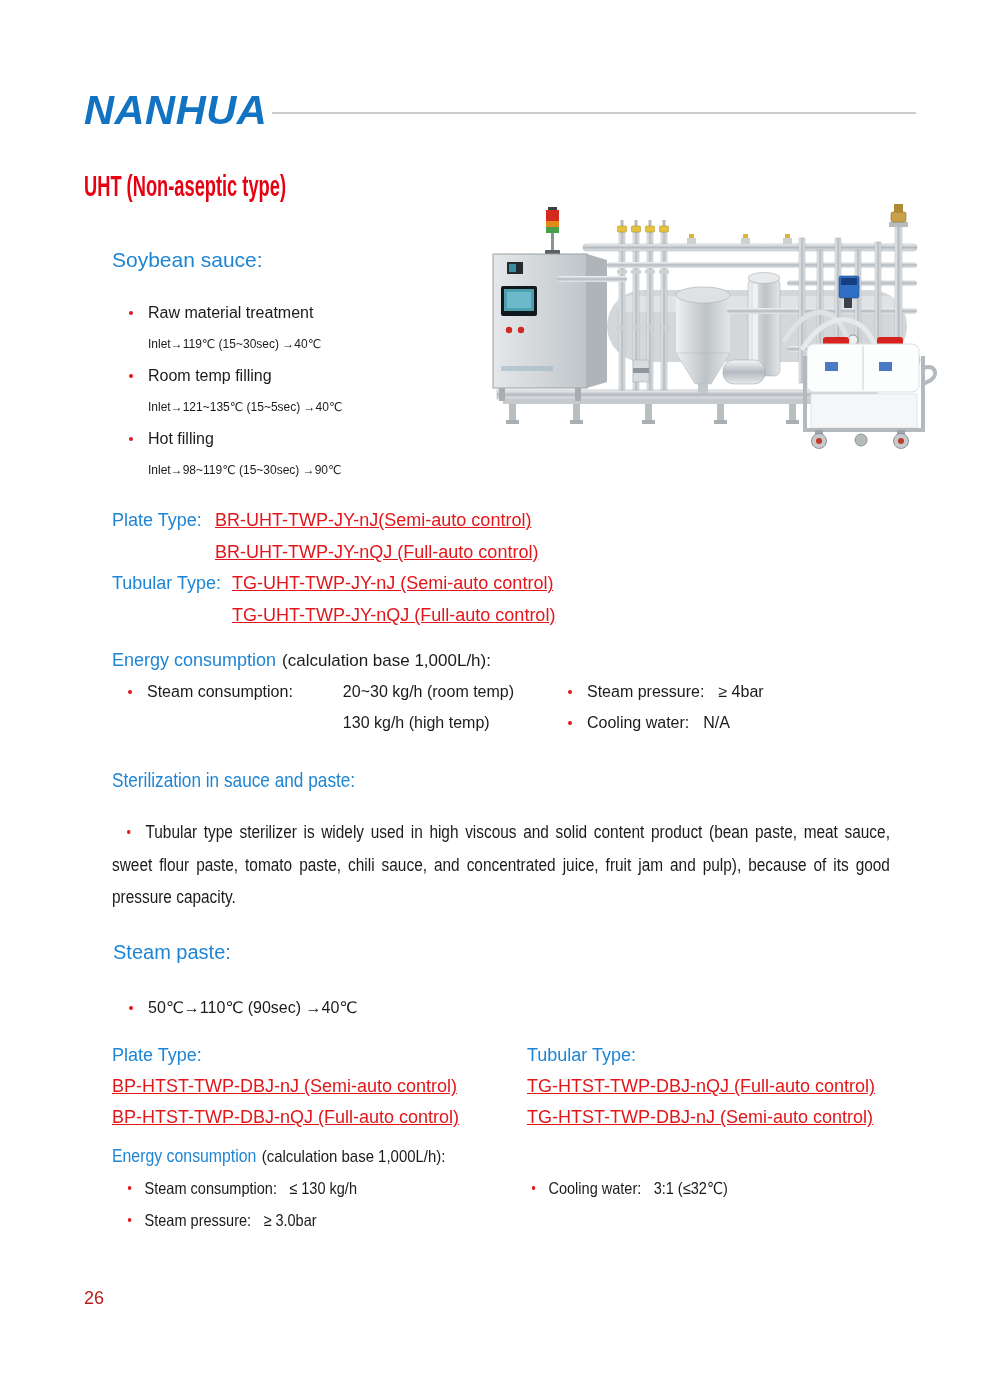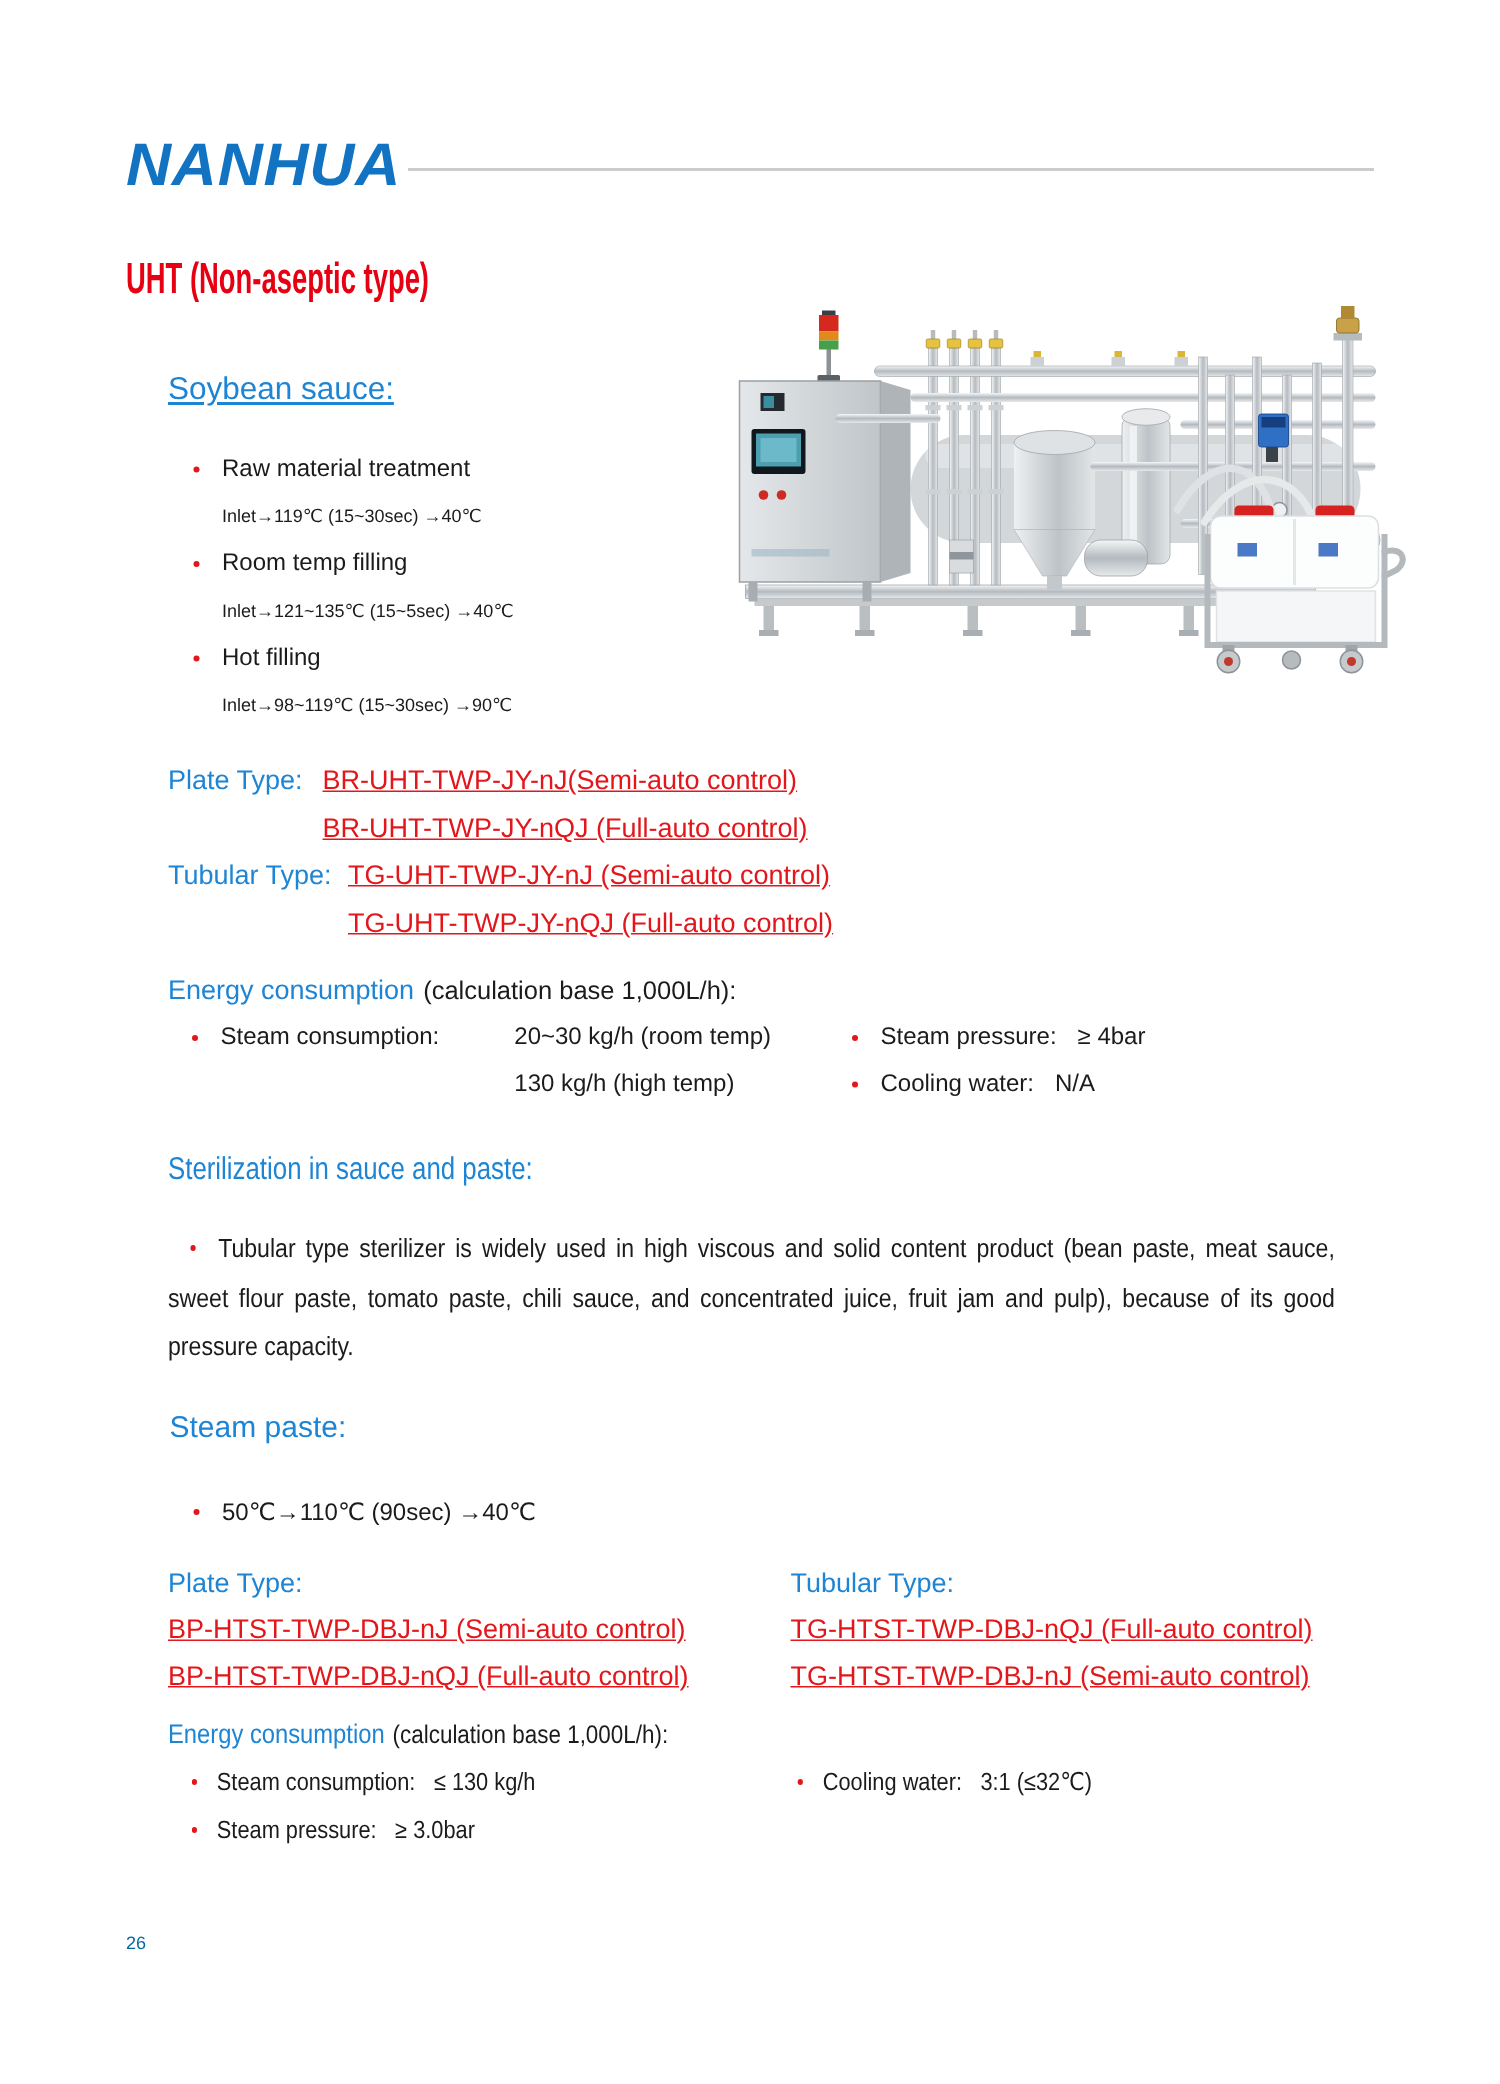--- a/index.html
+++ b/index.html
@@ -8,21 +8,21 @@
     font-family:"Liberation Sans","DejaVu Sans",sans-serif;color:#1b1b1b;
     --blue:#1e85d4;--red:#e2161b;--logo:#1173c2;
   }
   .abs{position:absolute;}
   
   .logo{left:84px;top:88px;font-size:40px;font-weight:800;font-style:italic;color:var(--logo);letter-spacing:.5px;transform:scaleX(1.04);transform-origin:0 0;}
   .rule{left:272px;top:112px;width:644px;height:2px;background:#cacccd;}
   .doc-title{left:84px;top:170px;font-size:29px;font-weight:800;color:#e60012;white-space:nowrap;transform:scaleX(.63);transform-origin:0 0;letter-spacing:0;}
   
   .h-blue{color:var(--blue);font-weight:400;white-space:nowrap;}
-  .soy-h{left:112px;top:248px;font-size:21px;text-decoration:underline;}
+  .soy-h{left:112px;top:248px;font-size:21px;}
   .bean-h{left:113px;top:941px;font-size:20px;}
   .ster-h{left:112px;top:768px;font-size:21px;transform:scaleX(.82);transform-origin:0 0;}
   
   .dot{width:4px;height:4px;border-radius:50%;background:var(--red);flex:0 0 auto;}
   .soylist{left:112px;top:297px;width:420px;}
   .brow{display:flex;align-items:center;height:31.5px;font-size:16px;}
   .brow .dot{margin:0 15px 0 17px;}
   .drow{display:flex;align-items:center;height:31.5px;padding-left:36px;font-size:12px;}
   
   .photo{left:487px;top:198px;width:452px;height:252px;}
@@ -53,21 +53,21 @@
   
   .bean-proc{left:112px;top:992px;}
   .bean-cols{left:112px;top:1040px;width:778px;}
   .bcol{position:absolute;top:0;}
   .bcol .mrow{height:31px;}
   .bcol-l{left:0;}.bcol-r{left:415px;}
   
   .energy2{left:112px;top:1140px;width:778px;}
   .energy2 .brow{height:32px;font-size:16.5px;}
   
-  .pagenum{left:84px;top:1288px;font-size:12px;color:#0369a1;}
+  .pagenum{left:84px;top:1288px;font-size:18px;color:#b91c1c;}
 </style>
 </head>
 <body>
 
 <div class="page">
 
   <div class="abs logo">NANHUA</div>
   <div class="abs rule"></div>
   <div class="abs doc-title">UHT (Non-aseptic type)</div>
 

